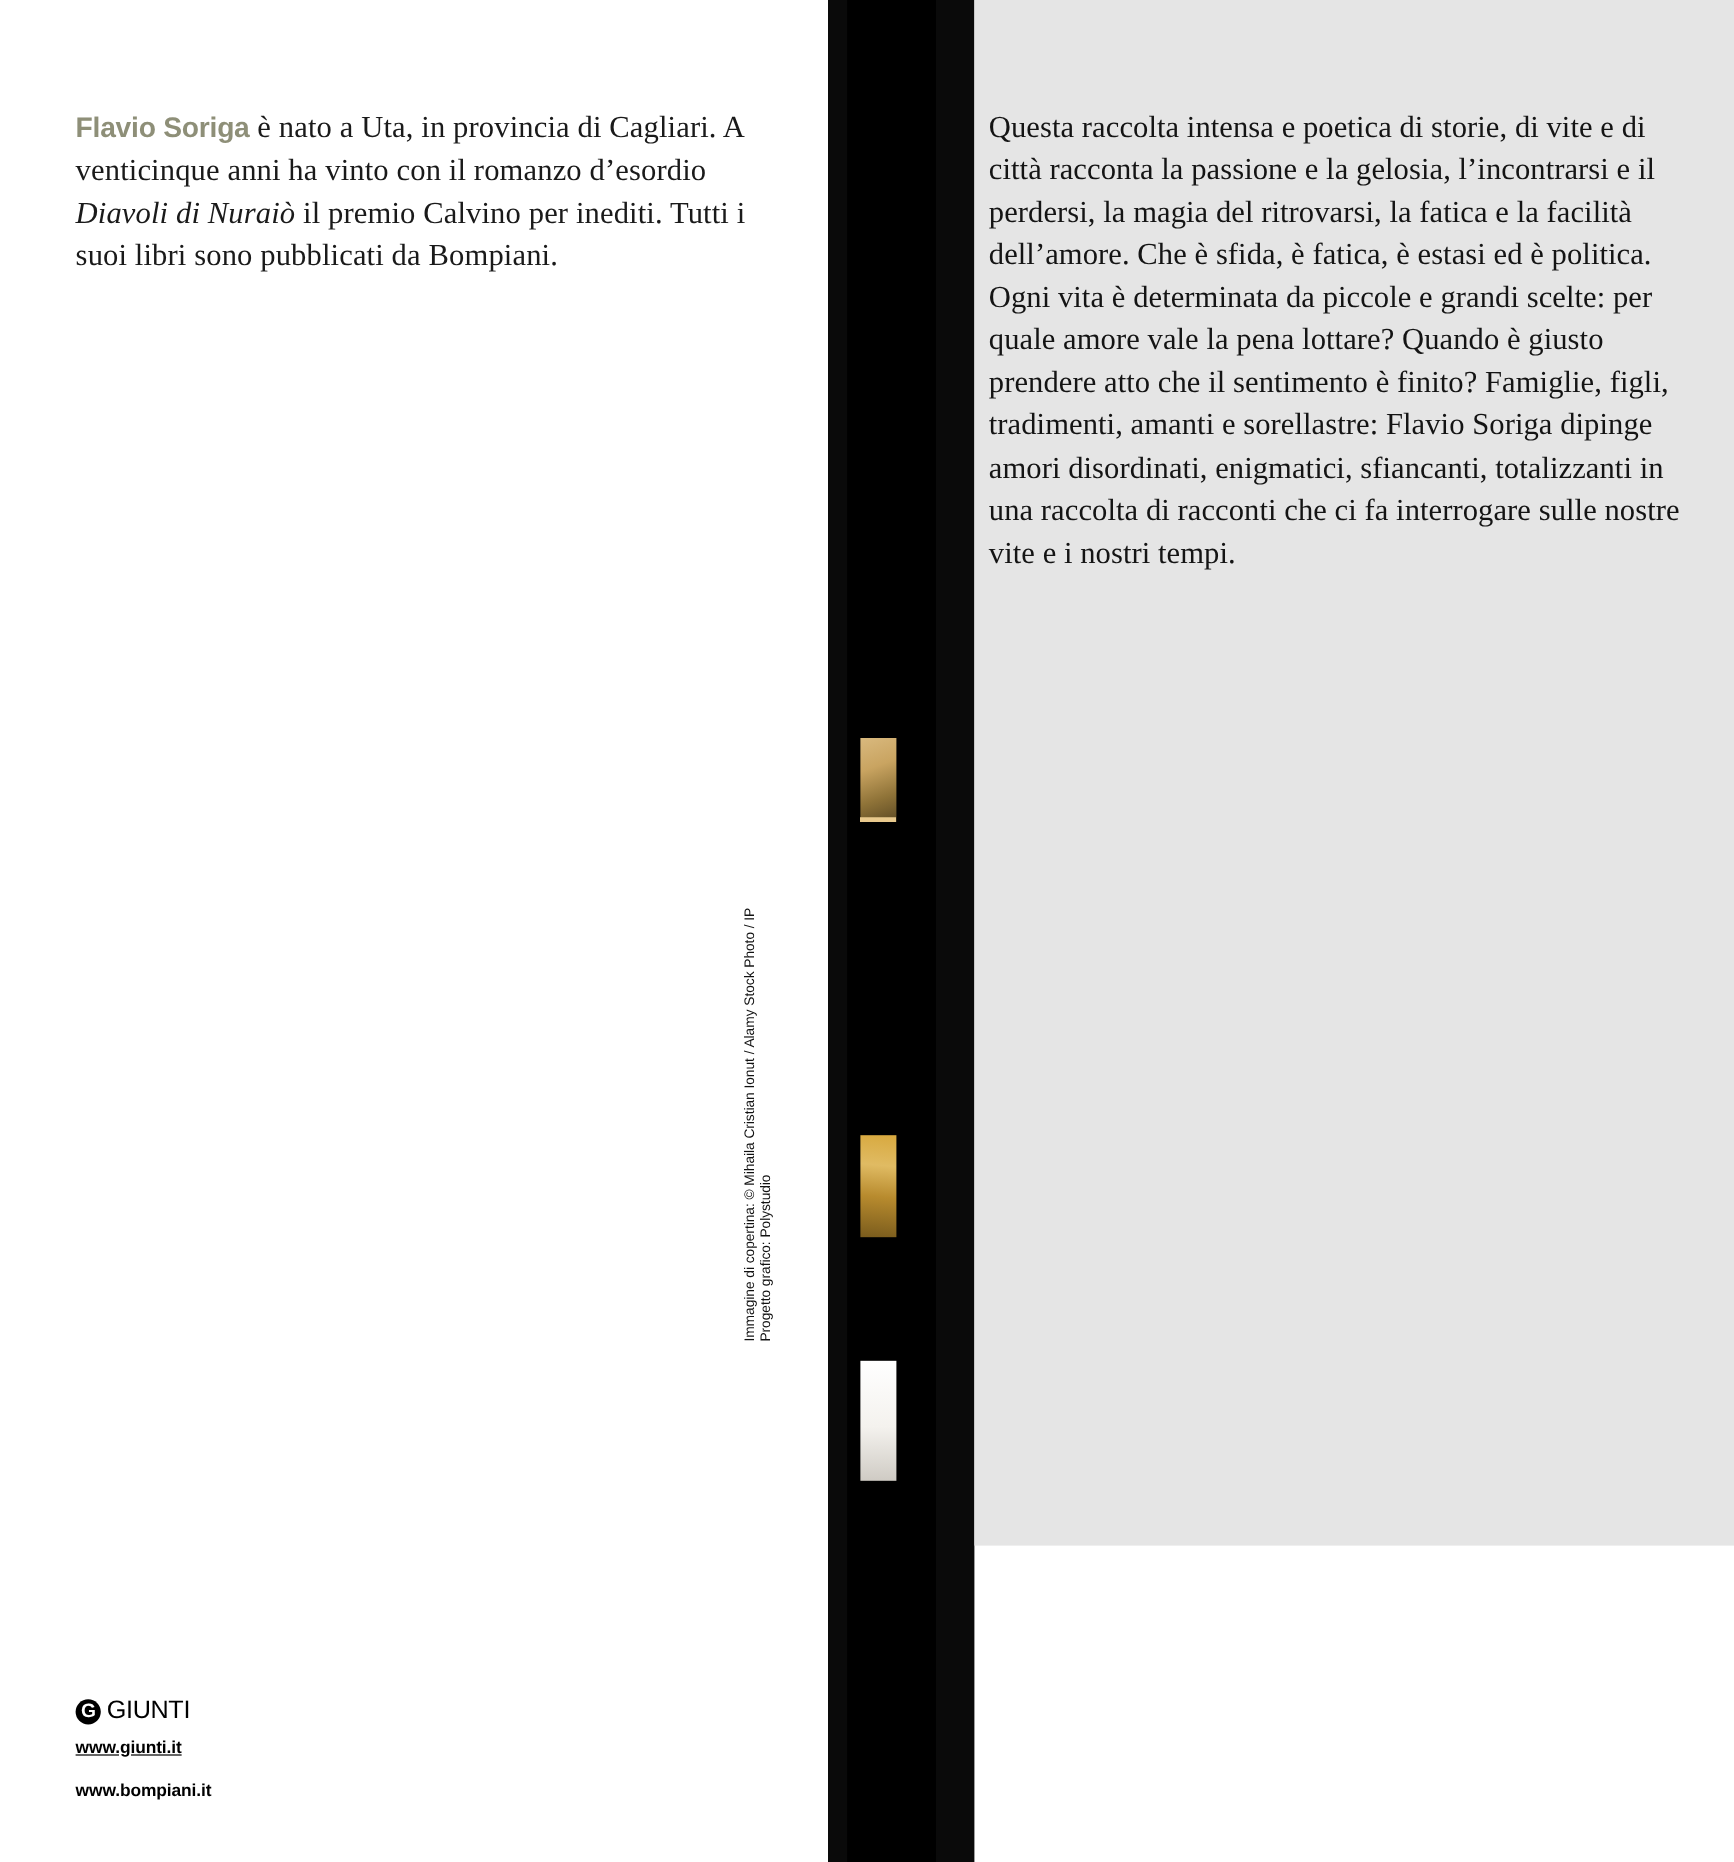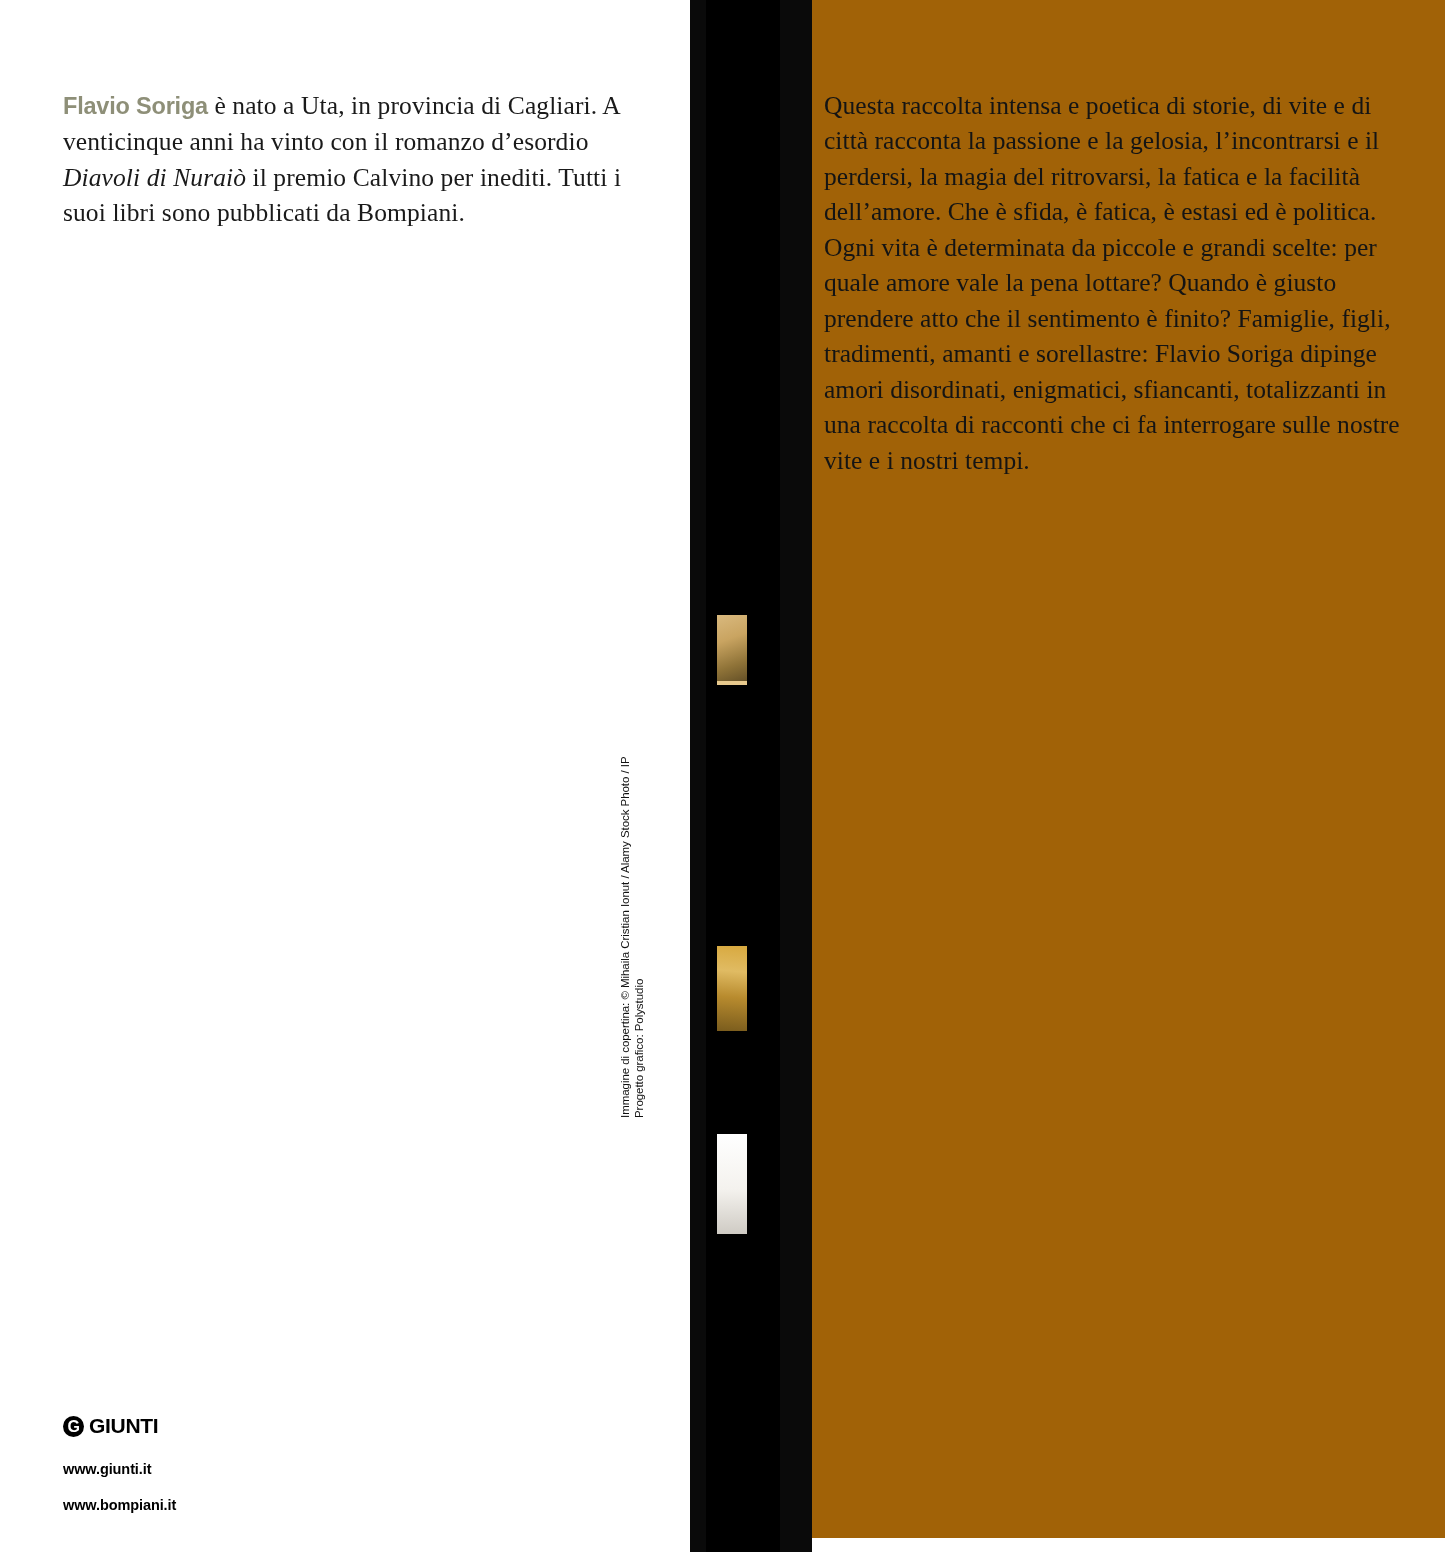--- a/index.html
+++ b/index.html
@@ -67,34 +67,34 @@
     color: #ffffff;
     font-family: "Liberation Sans", sans-serif;
     font-weight: bold;
     font-size: 16px;
     line-height: 21px;
     text-align: center;
     letter-spacing: -0.5px;
   }
   #publisher-logo .logo-word {
     font-family: "Liberation Sans", sans-serif;
-    font-weight: bold;
+    font-weight: normal;
     font-size: 21px;
     letter-spacing: -0.3px;
     color: #000000;
   }
   .publisher-url {
     font-family: "Liberation Sans", sans-serif;
     font-weight: bold;
     font-size: 14.5px;
     color: #000000;
     letter-spacing: -0.1px;
     margin-top: 6px;
   }
-  #url-giunti { margin-top: 22px; }
+  #url-giunti { margin-top: 10px; text-decoration: underline; }
   #url-bompiani { margin-top: 20px; }
 
   
   #spine {
     position: absolute;
     left: 690px;
     top: 0;
     width: 122px;
     height: 1552px;
     background: #0a0a0a;
@@ -145,22 +145,22 @@
     white-space: nowrap;
   }
   #credits div { letter-spacing: -0.05px; }
 
   
   #blurb-panel {
     position: absolute;
     left: 812px;
     top: 0;
     width: 633px;
-    height: 1538px;
-    background: #a16207;
+    height: 1288px;
+    background: #e5e5e5;
   }
   #blurb {
     position: absolute;
     left: 12px;
     top: 62px;
     width: 590px;
     font-size: 25.5px;
     line-height: 35.5px;
     color: #141414;
     letter-spacing: 0.05px;

